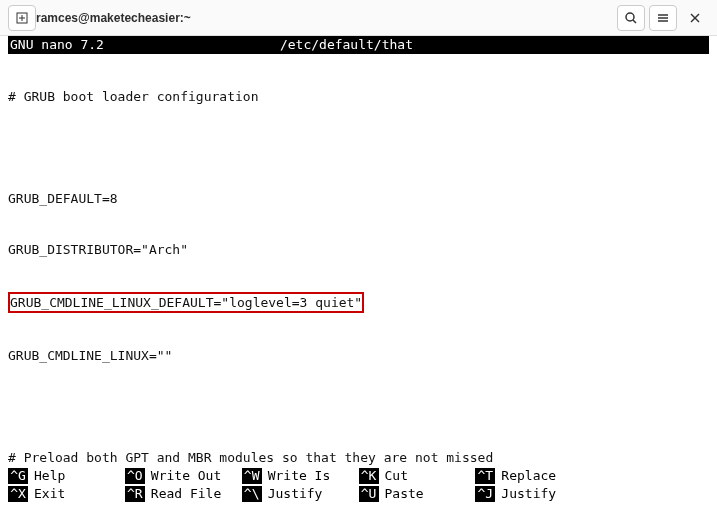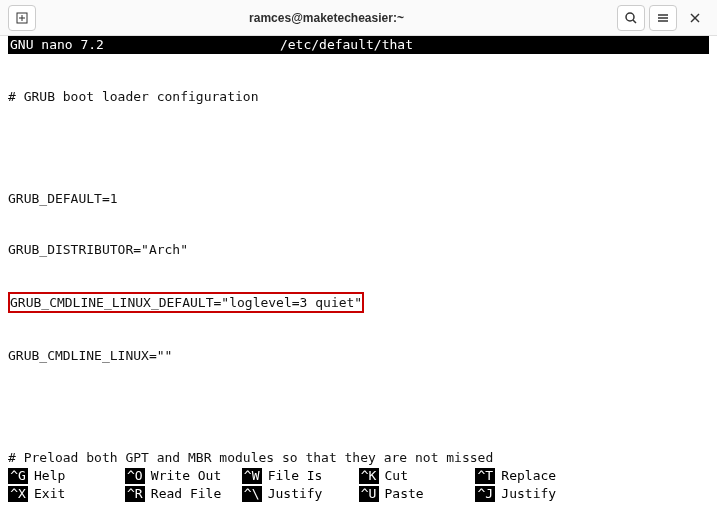--- a/index.html
+++ b/index.html
@@ -35,21 +35,21 @@
     border-radius: 4px;
     background: #fff;
     display: flex;
     align-items: center;
     justify-content: center;
     font-size: 14px;
     cursor: pointer;
   }
   .titlebar-title {
     flex: 1;
-    text-align: center;
+    text-align: left;
     font-weight: 600;
   }
   .titlebar-right {
     display: flex;
     align-items: center;
     gap: 4px;
   }
   .close-btn {
     width: 28px;
     height: 26px;
@@ -149,21 +149,21 @@
 
 <div class="nano-header">
   <span class="nano-left">GNU nano 7.2</span>
   <span class="nano-center">/etc/default/that</span>
   <span class="nano-right"></span>
 </div>
 
 <div class="content">
   <div class="line"># GRUB boot loader configuration</div>
   <div class="line"></div>
-  <div class="line">GRUB_DEFAULT=1</div>
+  <div class="line">GRUB_DEFAULT=8</div>
   <div class="line">GRUB_DISTRIBUTOR="Arch"</div>
   <div class="line"><span class="highlighted"><span>GRUB_CMDLINE_LINUX_DEFAULT="loglevel=3 quiet"</span></span></div>
   <div class="line">GRUB_CMDLINE_LINUX=""</div>
   <div class="line"></div>
   <div class="line"># Preload both GPT and MBR modules so that they are not missed</div>
   
   
   
   
   
@@ -179,21 +179,21 @@
   <div class="footer-item">
       <span class="key">^G</span>
       <span>Help</span>
     </div>
   <div class="footer-item">
       <span class="key">^O</span>
       <span>Write Out</span>
     </div>
   <div class="footer-item">
       <span class="key">^W</span>
-      <span>File Is</span>
+      <span>Write Is</span>
     </div>
   <div class="footer-item">
       <span class="key">^K</span>
       <span>Cut</span>
     </div>
   <div class="footer-item">
       <span class="key">^T</span>
       <span>Replace</span>
     </div>
   <div></div>

